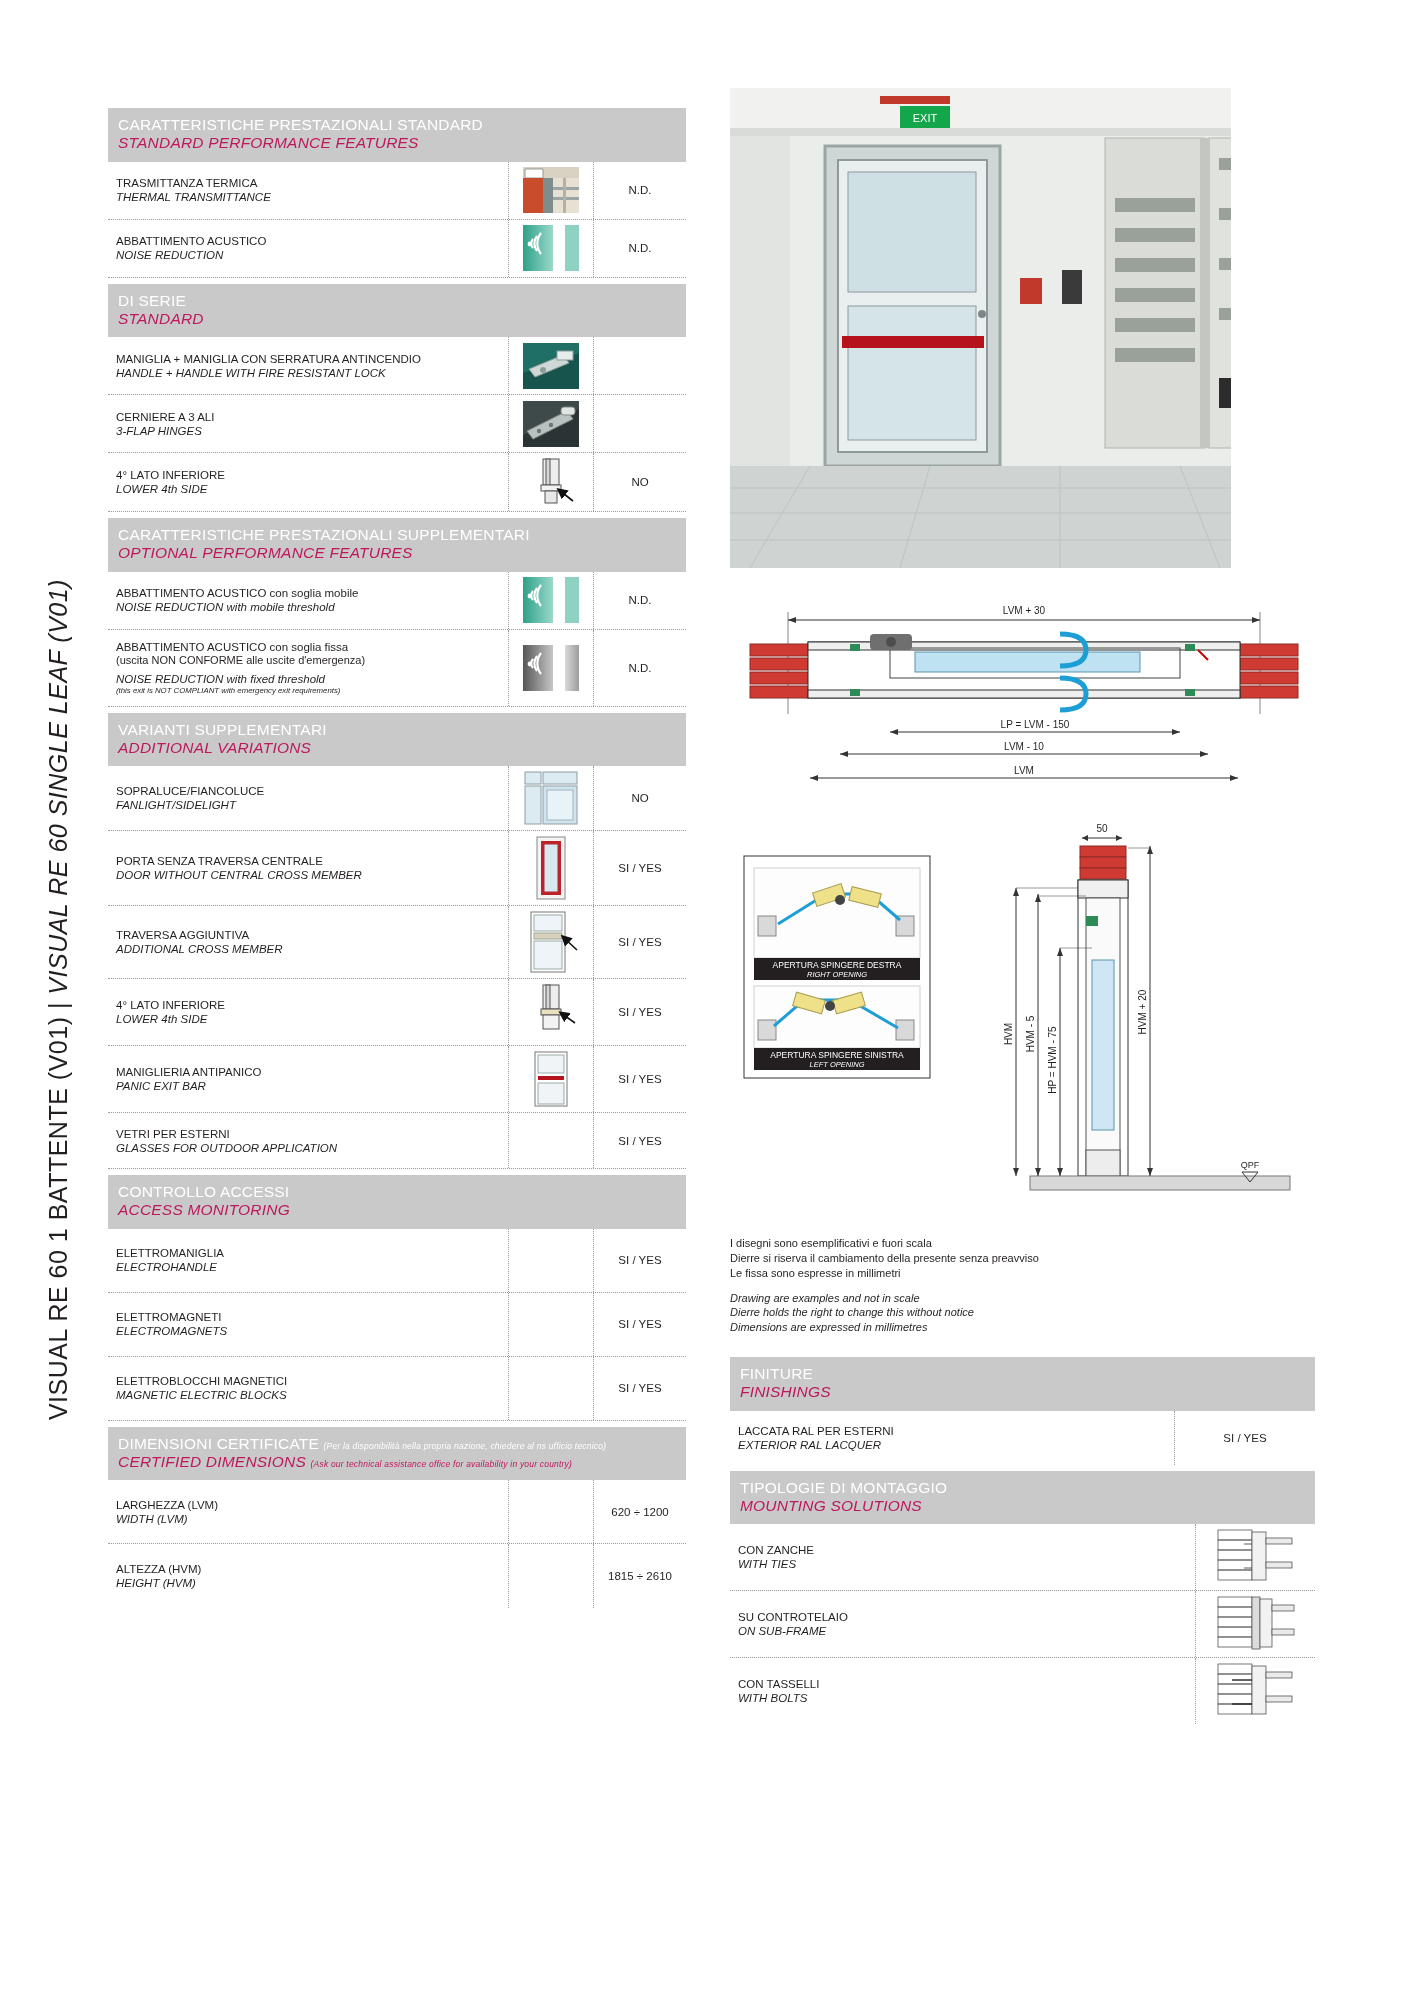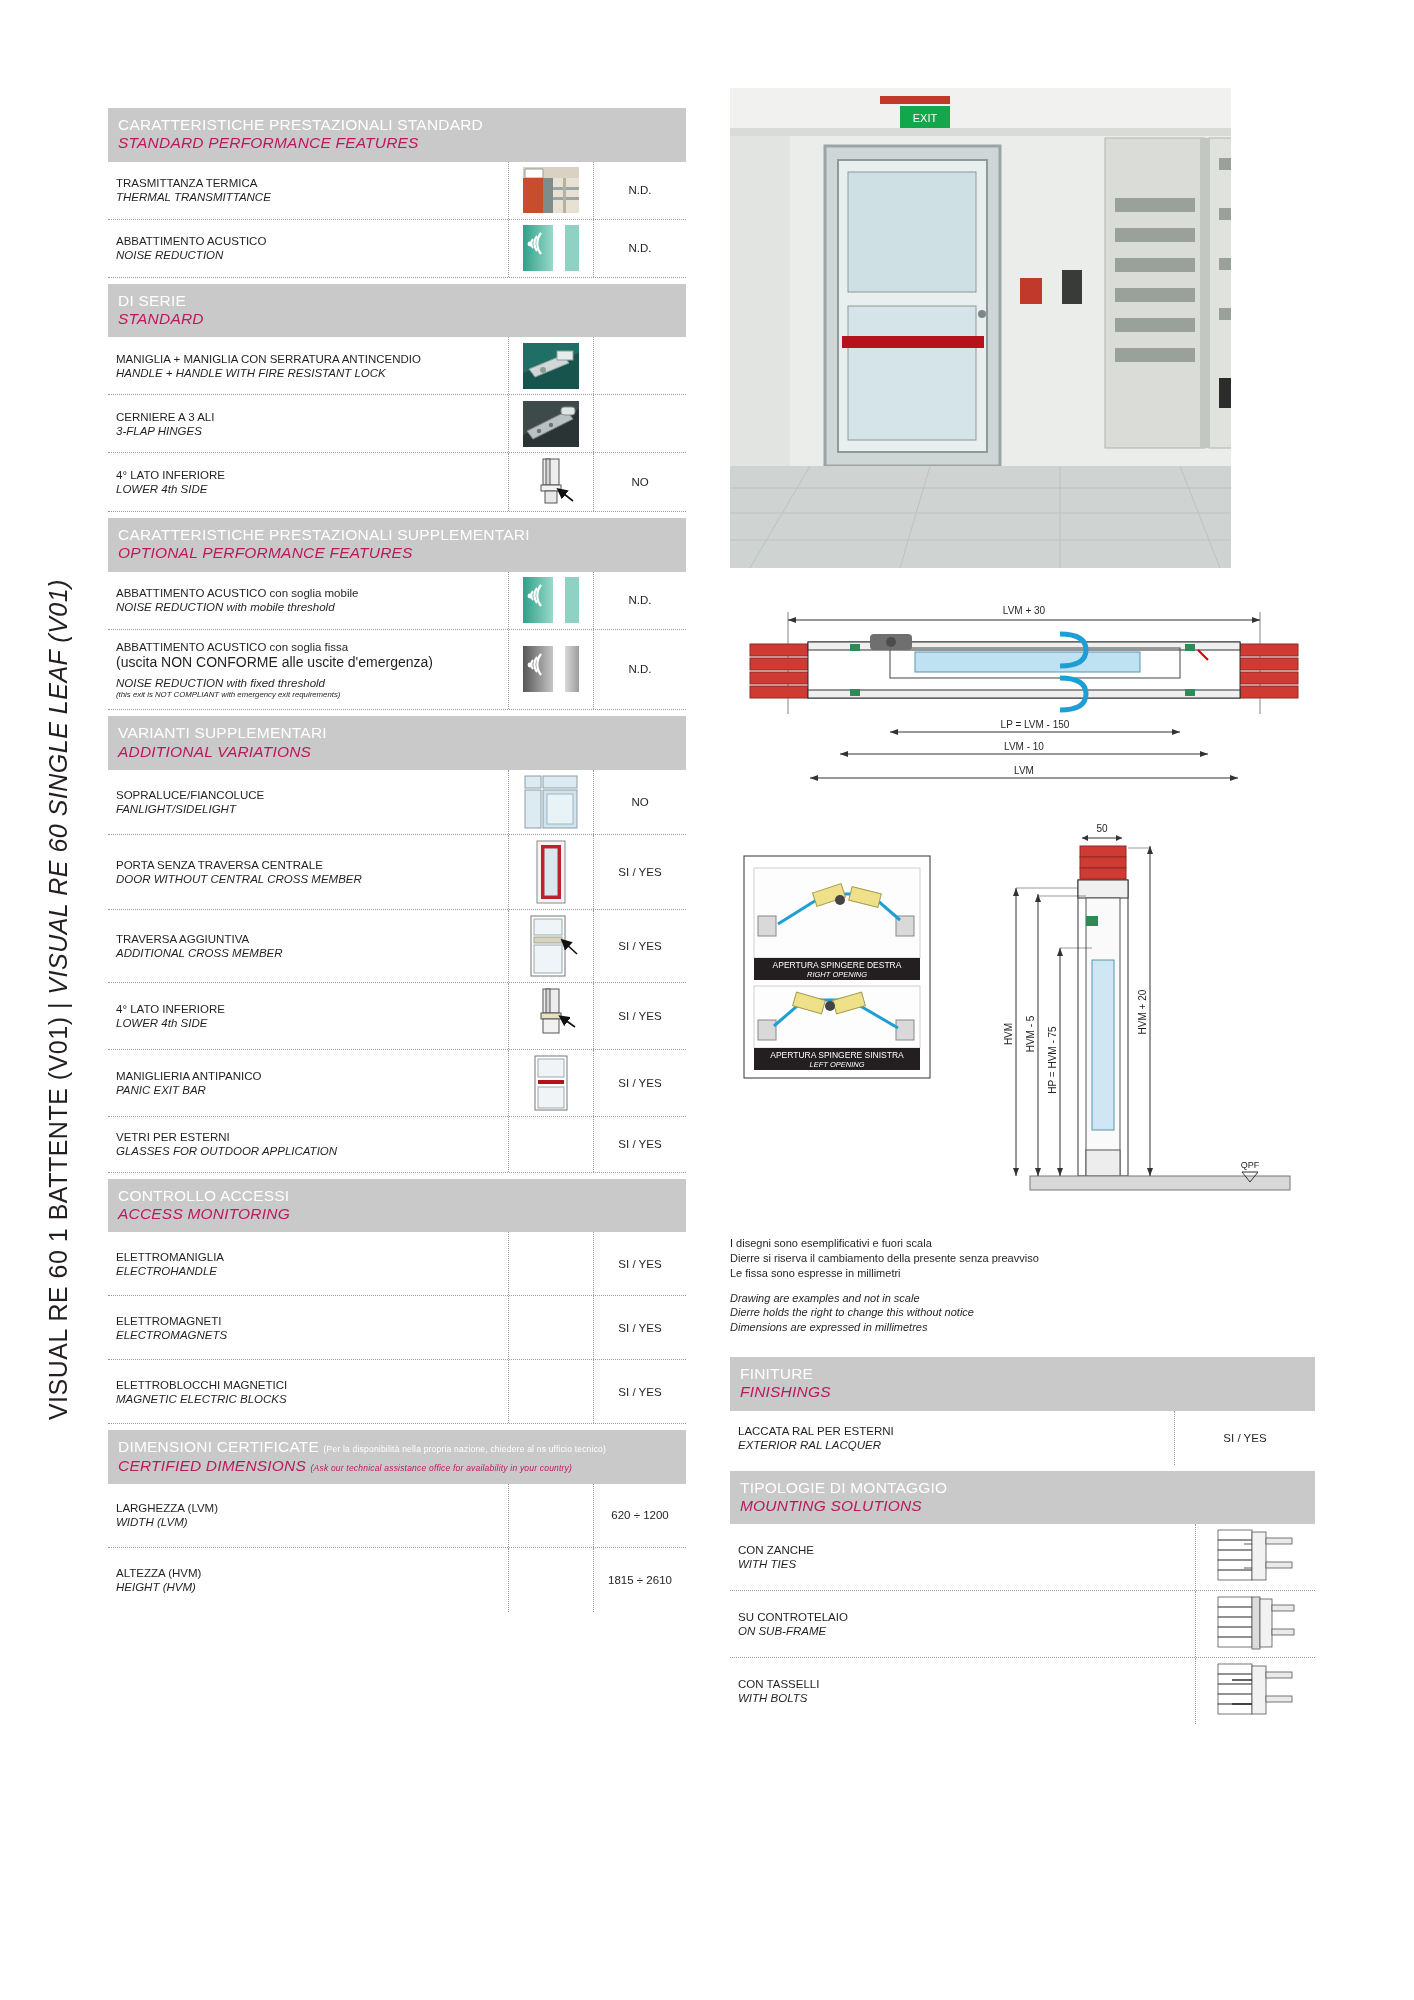--- a/index.html
+++ b/index.html
@@ -34,37 +34,37 @@
   
   .left-col { position:absolute; left:108px; top:108px; width:578px; }
 
   .sec-head {
     background:#c9c9c9;
     padding:8px 10px 9px 10px;
     line-height:1.18;
   }
   .sec-head .it { font-size:15.5px; color:#ffffff; letter-spacing:.2px; }
   .sec-head .en { font-size:15.5px; color:#be185d; font-style:italic; letter-spacing:.2px; }
-  .sec-head .small { font-size:8.5px; }
+  .sec-head .small { font-size:8.5px;font-style:italic; }
 
   .row {
     display:flex; align-items:stretch;
     border-bottom:1px dotted #9a9a9a;
     min-height:58px;
   }
   .row:last-child { }
   .row .lbl {
     flex:1 1 auto;
     padding:10px 8px 10px 8px;
     display:flex; flex-direction:column; justify-content:center;
     line-height:1.22;
   }
   .row .lbl .it { font-size:11.5px; }
   .row .lbl .en { font-size:11.5px; font-style:italic; }
-  .row .lbl .tiny { font-size:14px; }
+  .row .lbl .tiny { font-size:11px; }
   .row .lbl .tiny-i { font-size:7.8px; font-style:italic; }
 
   .row .icon {
     width:86px; flex:0 0 86px;
     border-left:1px dotted #9a9a9a;
     border-right:1px dotted #9a9a9a;
     display:flex; align-items:center; justify-content:center;
     padding:4px 0;
   }
   .row .icon.noborder { border-left:none; border-right:none; }

